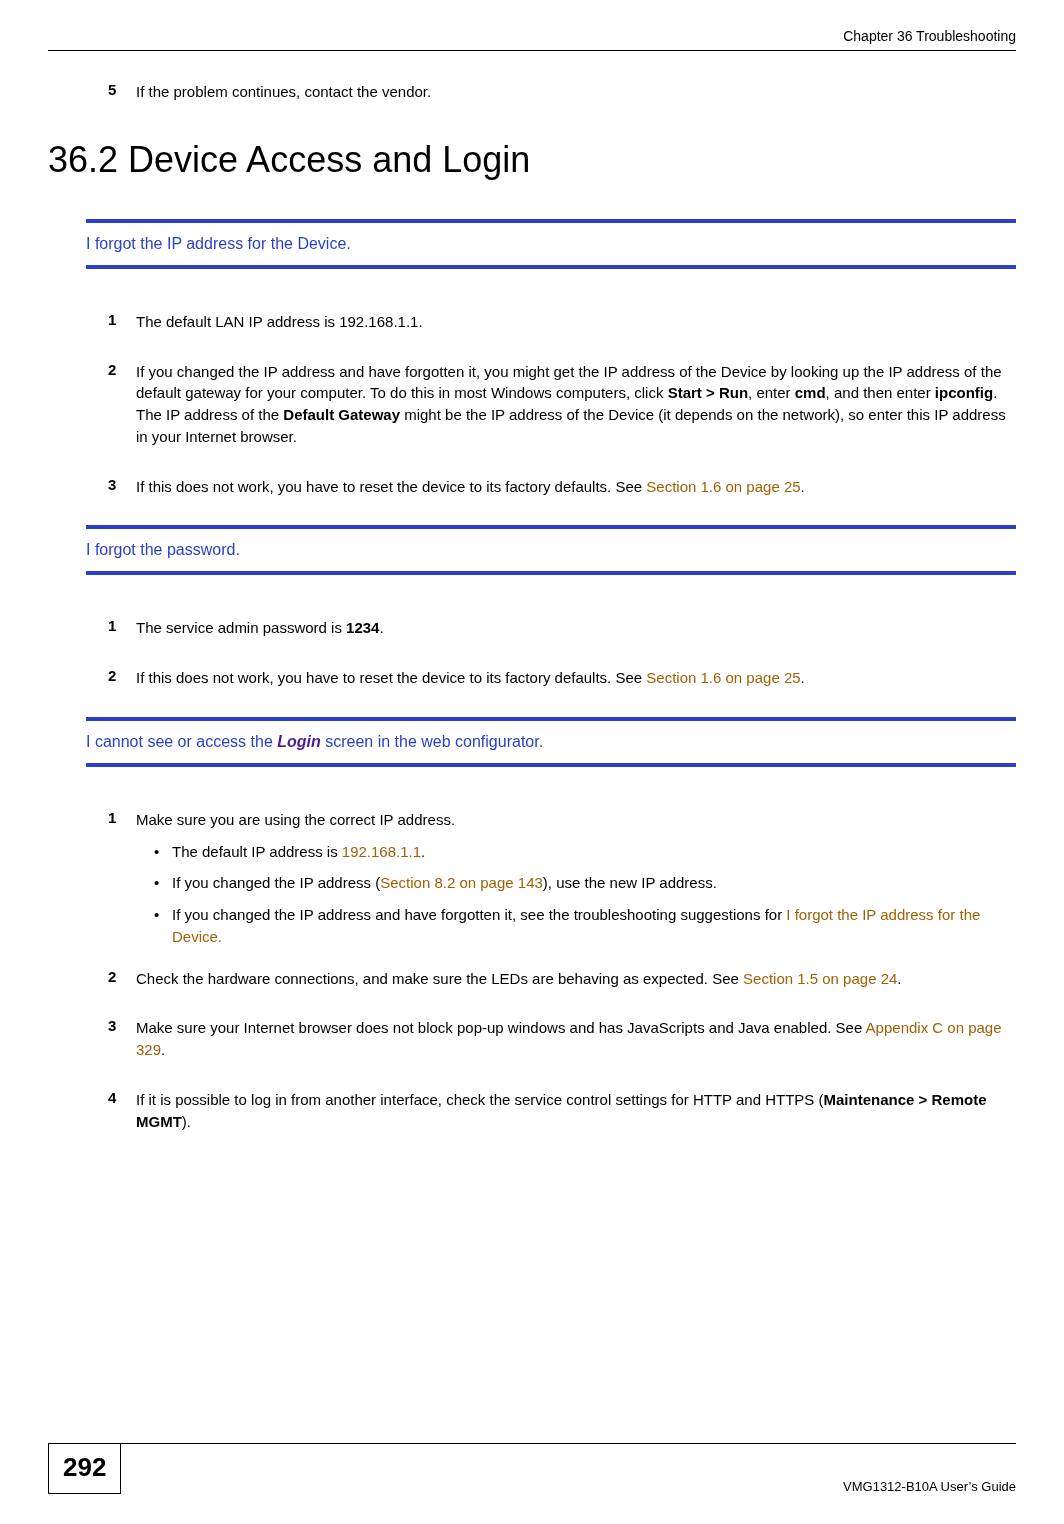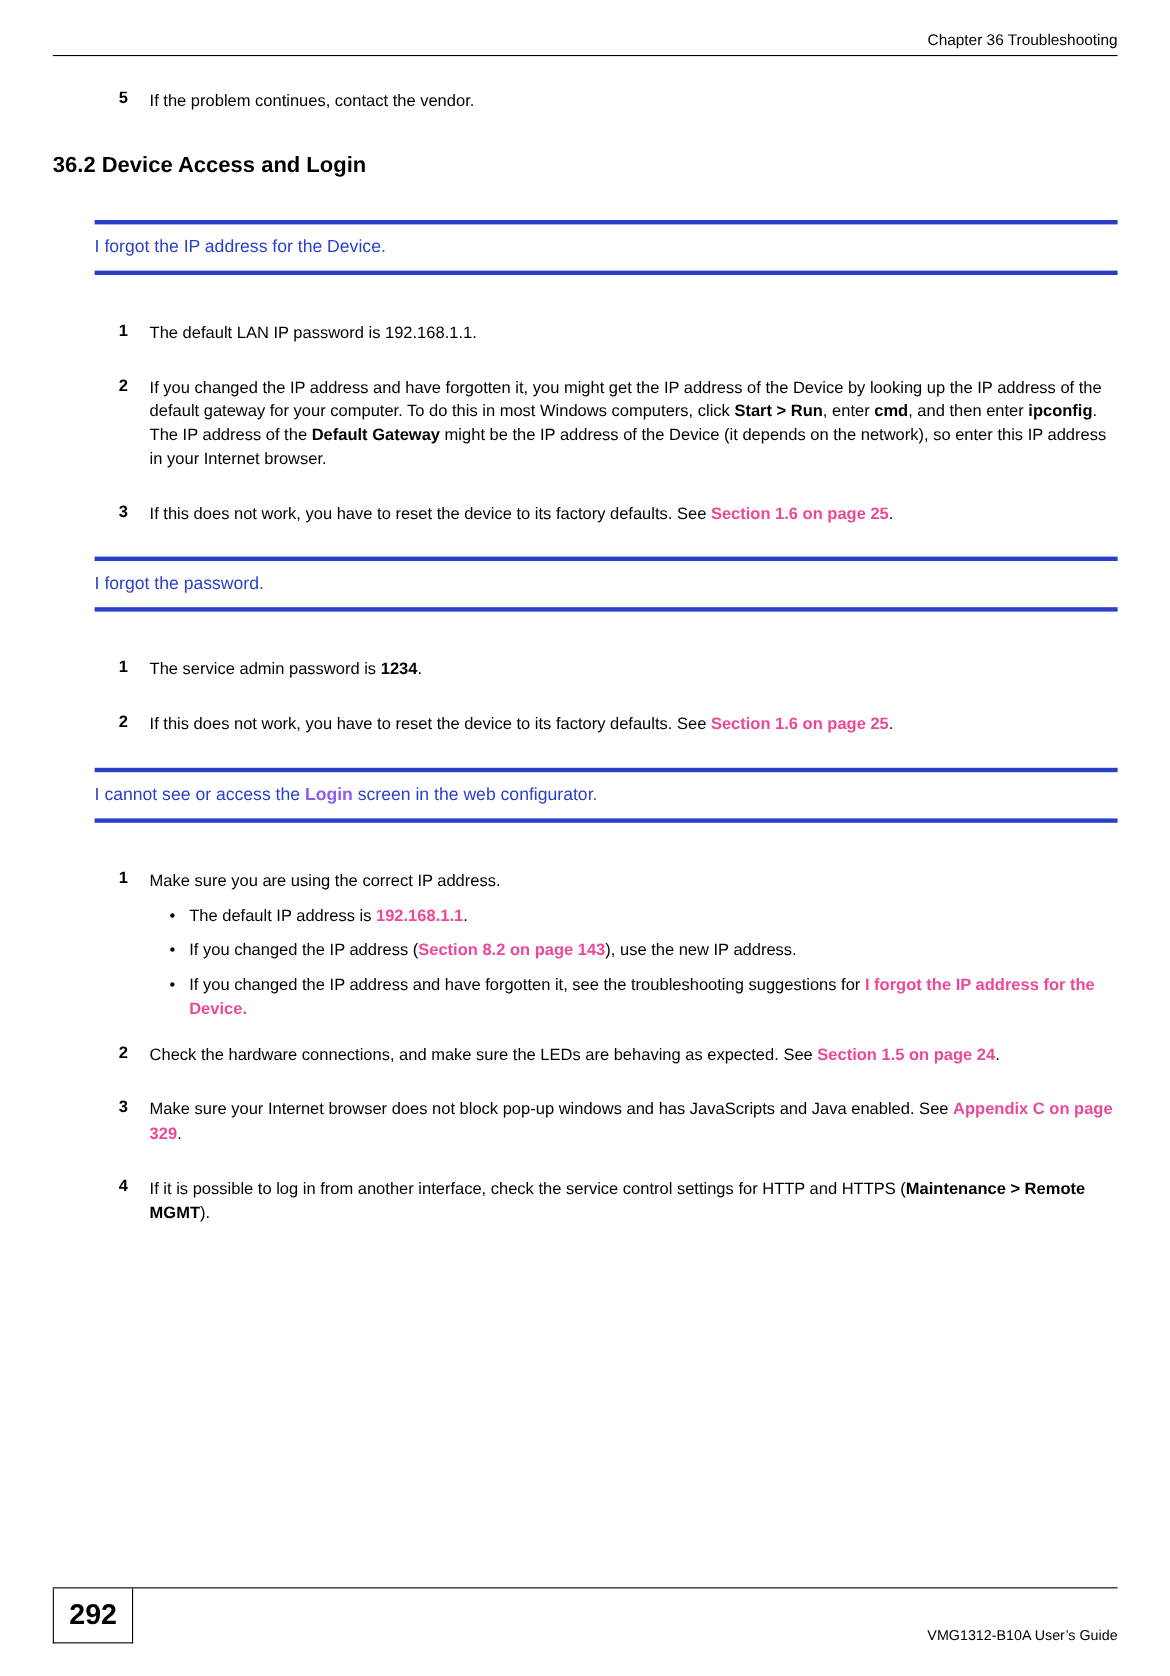--- a/index.html
+++ b/index.html
@@ -34,22 +34,22 @@
     font-weight: bold;
     width: 28px;
     flex-shrink: 0;
     font-size: 15px;
   }
   .step-text {
     font-size: 15px;
     line-height: 1.45;
   }
   .section-heading {
-    font-size: 20px;
-    font-weight: bold;
+    font-size: 36px;
+    font-weight: normal;
     font-family: Arial, Helvetica, sans-serif;
     margin: 36px 0 38px 0;
   }
   .issue-block {
     margin: 0 0 10px 38px;
   }
   .issue-rule-top {
     height: 4px;
     background: #2a3fc8;
     margin-bottom: 8px;
@@ -58,21 +58,21 @@
     height: 4px;
     background: #2a3fc8;
     margin-top: 8px;
     margin-bottom: 42px;
   }
   .issue-title {
     color: #2a3fc8;
     font-size: 16px;
     padding: 4px 0;
   }
-  .link { color: #ec4899; font-weight: bold; }
+  .link { color: #a16207; }
   .bold { font-weight: bold; }
   .bullet-list {
     margin-top: 10px;
     margin-left: 18px;
   }
   .bullet-row {
     display: flex;
     font-size: 15px;
     line-height: 1.45;
     margin-bottom: 10px;
@@ -128,21 +128,21 @@
   <h2 class="section-heading">36.2  Device Access and Login</h2>
 
   <div class="issue-block">
     <div class="issue-rule-top"></div>
     <div class="issue-title">I forgot the IP address for the Device.</div>
     <div class="issue-rule-bottom"></div>
   </div>
 
   <div class="step-row">
     <div class="step-num">1</div>
-    <div class="step-text">The default LAN IP password is 192.168.1.1.</div>
+    <div class="step-text">The default LAN IP address is 192.168.1.1.</div>
   </div>
   <div class="step-row">
     <div class="step-num">2</div>
     <div class="step-text">
       <span>If you changed the IP address and have forgotten it, you might get the IP address of the Device by looking up the IP address of the default gateway for your computer. To do this in most Windows computers, click </span><span class="bold">Start &gt; Run</span><span>, enter </span><span class="bold">cmd</span><span>, and then enter </span><span class="bold">ipconfig</span><span>. The IP address of the </span><span class="bold">Default Gateway</span><span> might be the IP address of the Device (it depends on the network), so enter this IP address in your Internet browser.</span>
     </div>
   </div>
   <div class="step-row">
     <div class="step-num">3</div>
     <div class="step-text">
@@ -165,21 +165,21 @@
   <div class="step-row">
     <div class="step-num">2</div>
     <div class="step-text">
       <span>If this does not work, you have to reset the device to its factory defaults. See </span><span class="link">Section 1.6 on page 25</span><span>.</span>
     </div>
   </div>
 
   <div class="issue-block" style="margin-top:14px;">
     <div class="issue-rule-top"></div>
     <div class="issue-title">
-      <span>I cannot see or access the </span><span class="bold" style="color:#8b5cf6;">Login</span><span> screen in the web configurator.</span>
+      <span>I cannot see or access the </span><span class="bold" style="color:#4c1d95;font-style:italic;">Login</span><span> screen in the web configurator.</span>
     </div>
     <div class="issue-rule-bottom"></div>
   </div>
 
   <div class="step-row" style="margin-bottom:10px;">
     <div class="step-num">1</div>
     <div class="step-text">
       <span>Make sure you are using the correct IP address.</span>
       <div class="bullet-list">
         <div class="bullet-row">

